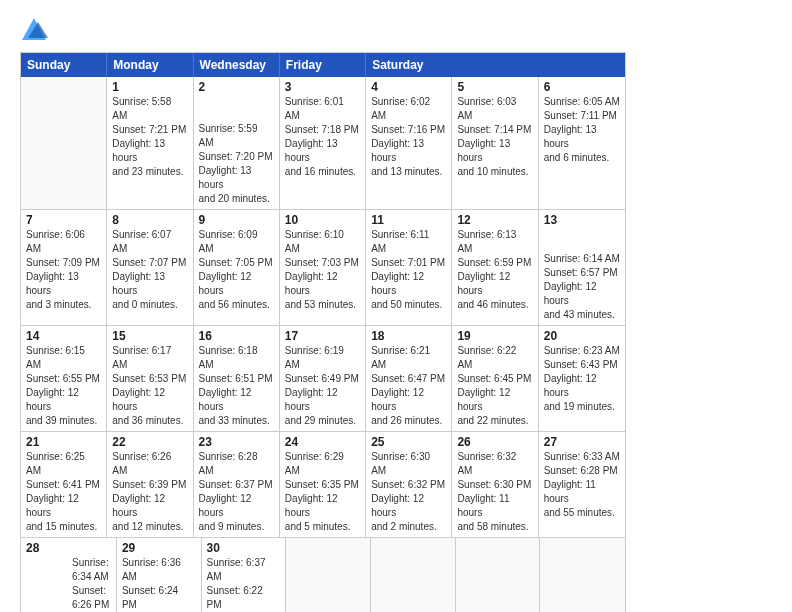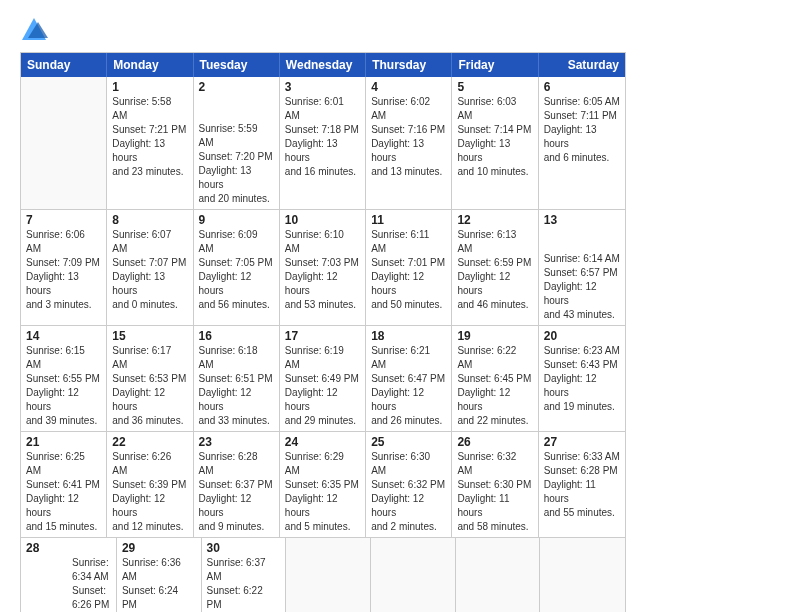--- a/index.html
+++ b/index.html
@@ -65,21 +65,21 @@
       background: #2255bb;
     }
     .cal-header-cell {
       color: #fff;
       font-size: 12px;
       font-weight: bold;
       padding: 5px 6px;
       text-align: left;
       border-right: 1px solid #4477cc;
     }
-    .cal-header-cell:last-child { border-right: none; text-align: right; }
+    .cal-header-cell:last-child { border-right: none; }
     .cal-body {
       flex: 1;
       display: flex;
       flex-direction: column;
     }
     .cal-row {
       display: grid;
       grid-template-columns: repeat(7, 1fr);
       flex: 1;
       border-top: 1px solid #ccc;
@@ -126,23 +126,21 @@
     <div class="title-block">
       <div class="month-title"></div>
       <div class="location"></div>
     </div>
   </div>
 
   <div class="calendar">
     <div class="cal-header-row">
     <div class="cal-header-cell">Sunday</div>
         <div class="cal-header-cell">Monday</div>
-        <div class="cal-header-cell">Tuesday</div>
         <div class="cal-header-cell">Wednesday</div>
-        <div class="cal-header-cell">Thursday</div>
         <div class="cal-header-cell">Friday</div>
         <div class="cal-header-cell">Saturday</div>
       </div>
     <div class="cal-body">
     <div class="cal-row">
           <div class="cal-cell empty"></div>
           <div class="cal-cell">
             <span class="day-num">1</span>
             <div class="day-info" style="white-space: pre-line;">Sunrise: 5:58 AM
 Sunset: 7:21 PM

